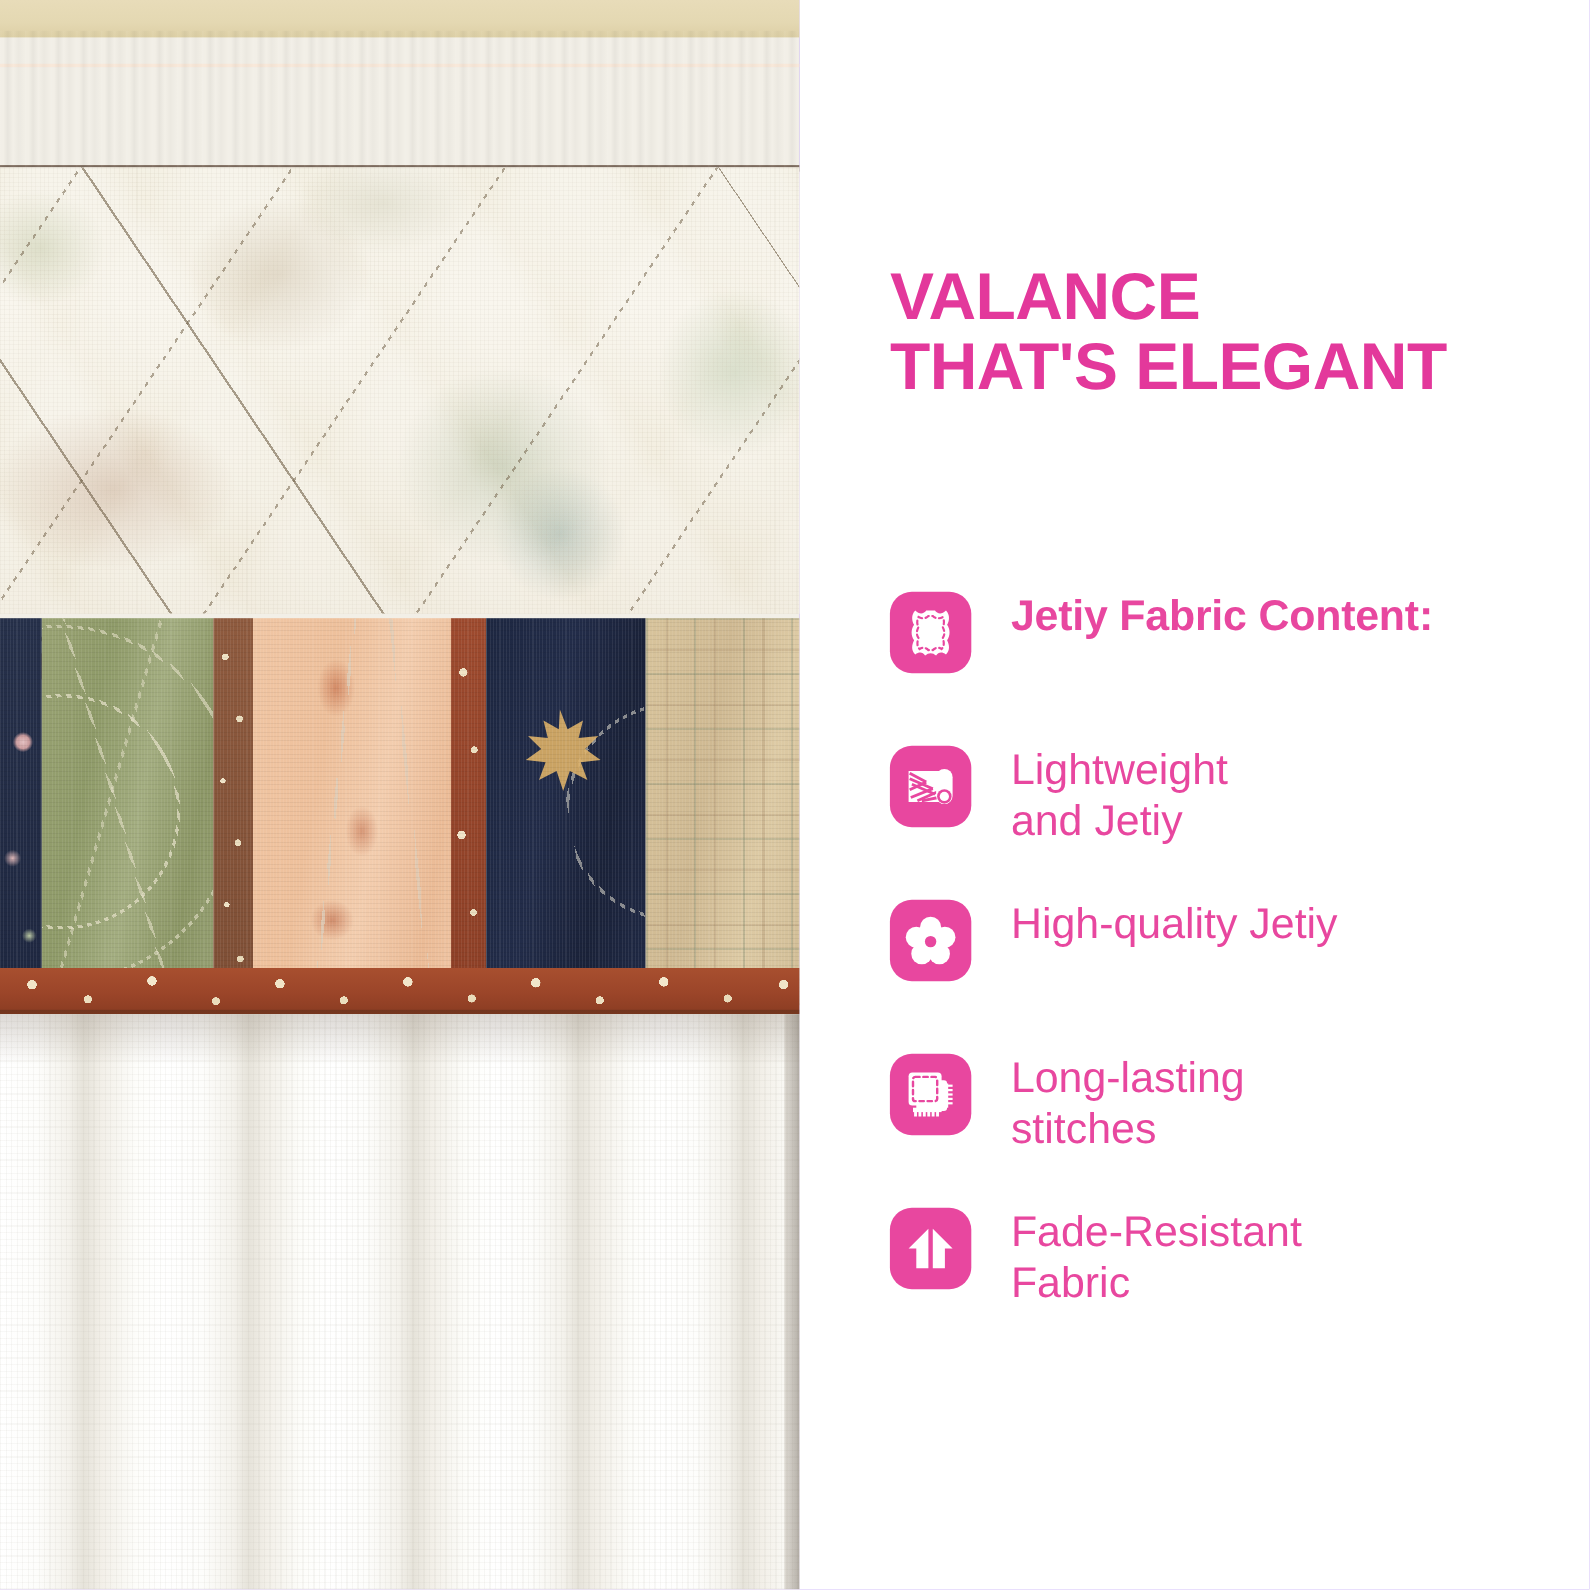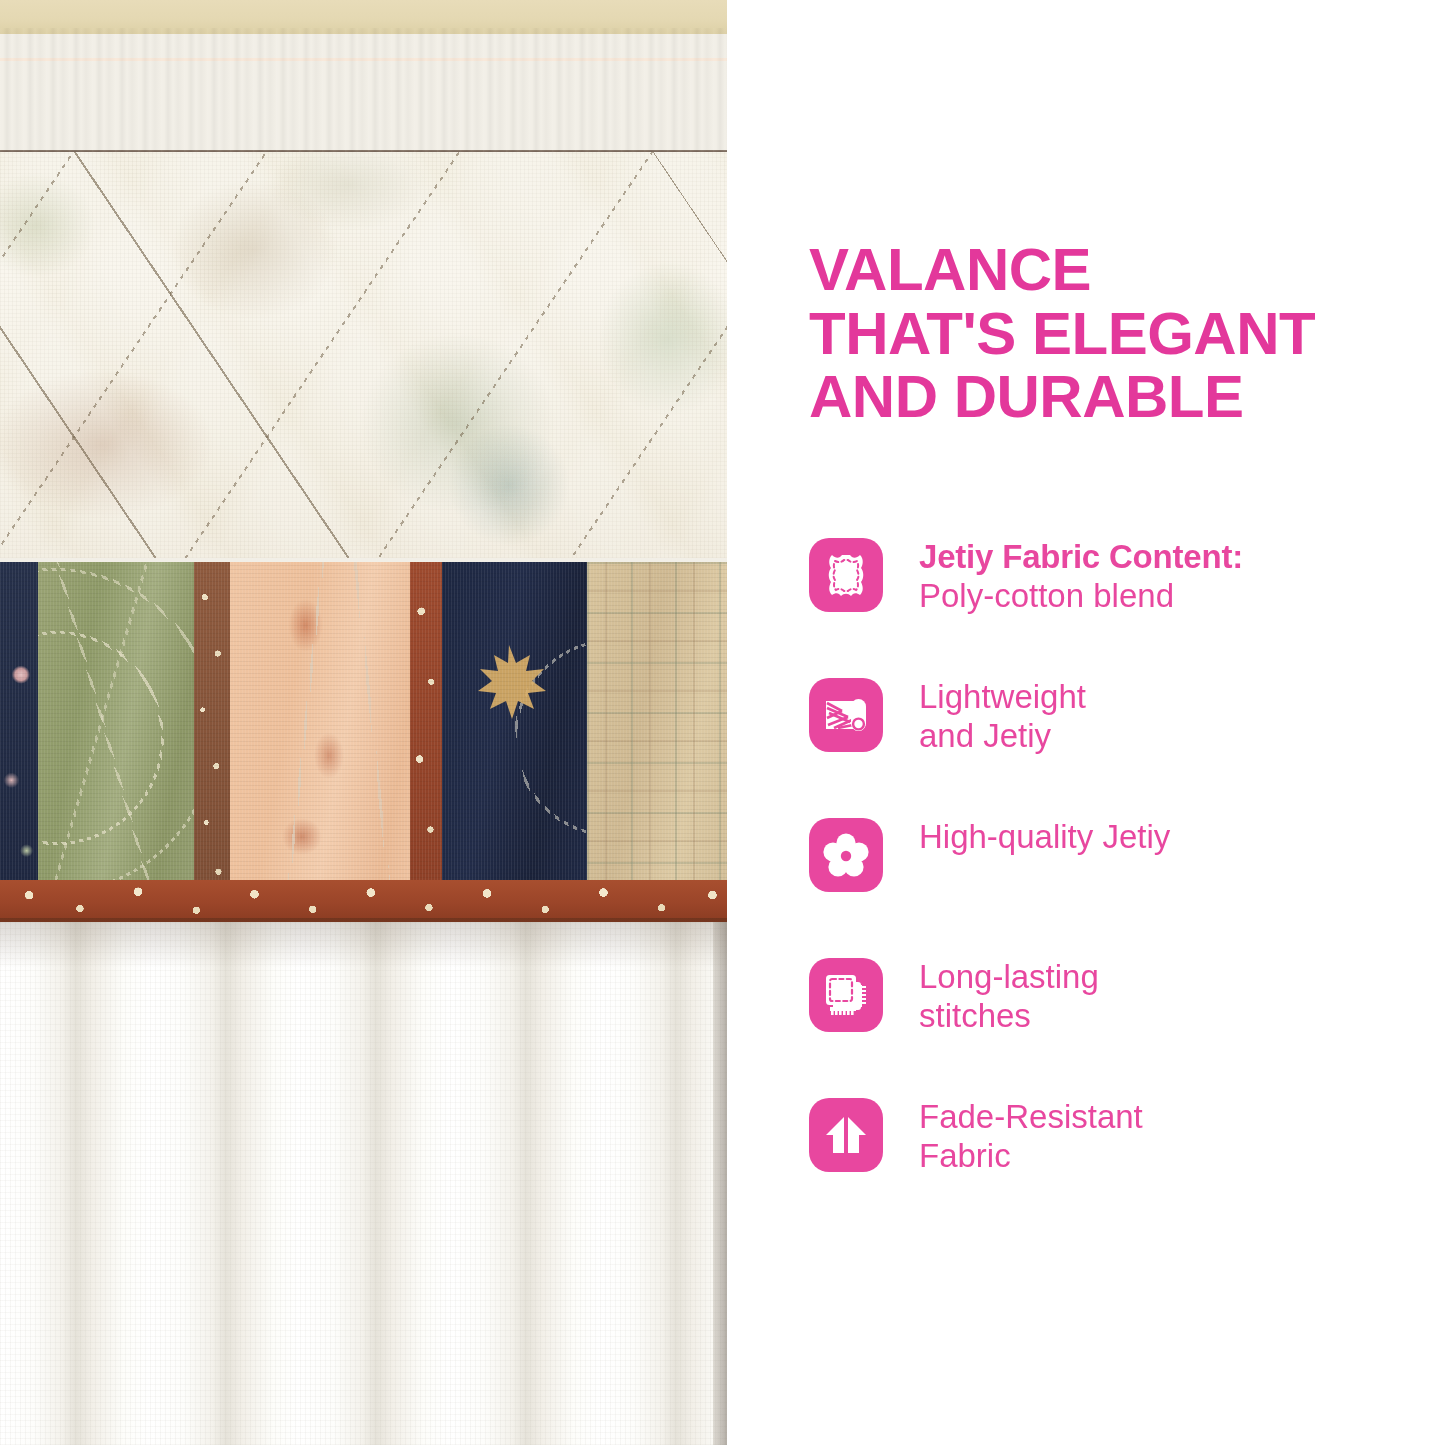--- a/index.html
+++ b/index.html
@@ -348,21 +348,21 @@
     background:#e8479f;
     display:flex;
     align-items:center;
     justify-content:center;
     margin-top:2px;
   }
   .badge svg { width:52px; height:52px; display:block; }
   .feat-text {
     margin-left:36px;
     padding-top:2px;
-    font-size:33px;
+    font-size:39px;
     line-height:1.18;
     color:#e8479f;
     font-weight:normal;
   }
   .feat-text .strong {
     font-weight:bold;
     display:block;
     letter-spacing:-0.2px;
   }
   .feat-text .normal { display:block; }
@@ -425,35 +425,33 @@
       <div class="topshade"></div>
       <div class="edge"></div>
     </div>
   </div>
 
   <div id="content">
 
     <div id="headline">
       <span class="hl-line">VALANCE</span>
       <span class="hl-line">THAT'S ELEGANT</span>
-      <span class="hl-line">AND DURABLE</span>
     </div>
 
     <div id="features">
 
       <div class="feature">
         <div class="badge">
           <svg viewBox="0 0 52 52">
             <path d="M12 6 C16 10 20 9 22 6 L30 6 C32 9 36 10 40 6 C44 10 43 16 41 19 C44 23 44 29 41 33 C43 37 44 42 40 46 C36 43 33 44 31 47 C28 44 24 44 21 47 C19 44 16 43 12 46 C8 42 9 37 11 33 C8 29 8 23 11 19 C9 16 8 10 12 6 Z" fill="#ffffff"></path>
             <path d="M15 12 C19 14 22 13 24 11 L28 11 C30 13 33 14 37 12 C39 16 38 19 37 21 C39 25 39 28 37 31 C38 34 39 38 36 41 C33 39 30 40 28 42 L24 42 C22 40 19 39 16 41 C13 38 14 34 15 31 C13 28 13 25 15 21 C14 19 13 16 15 12 Z" fill="none" stroke="#e8479f" stroke-width="2" stroke-dasharray="3.4 3.2" stroke-linecap="round"></path>
           </svg>
         </div>
         <div class="feat-text">
           <span class="strong">Jetiy Fabric Content:</span>
-          <span class="normal">Poly-cotton blend</span>
         </div>
       </div>
 
       <div class="feature">
         <div class="badge">
           <svg viewBox="0 0 52 52">
             <path d="M6 12 H34 V40 H6 Z" fill="#ffffff"></path>
             <g stroke="#e8479f" stroke-width="2.6">
               <path d="M7 14 L22 22"></path>
                 <path d="M22 22 L7 29"></path>

